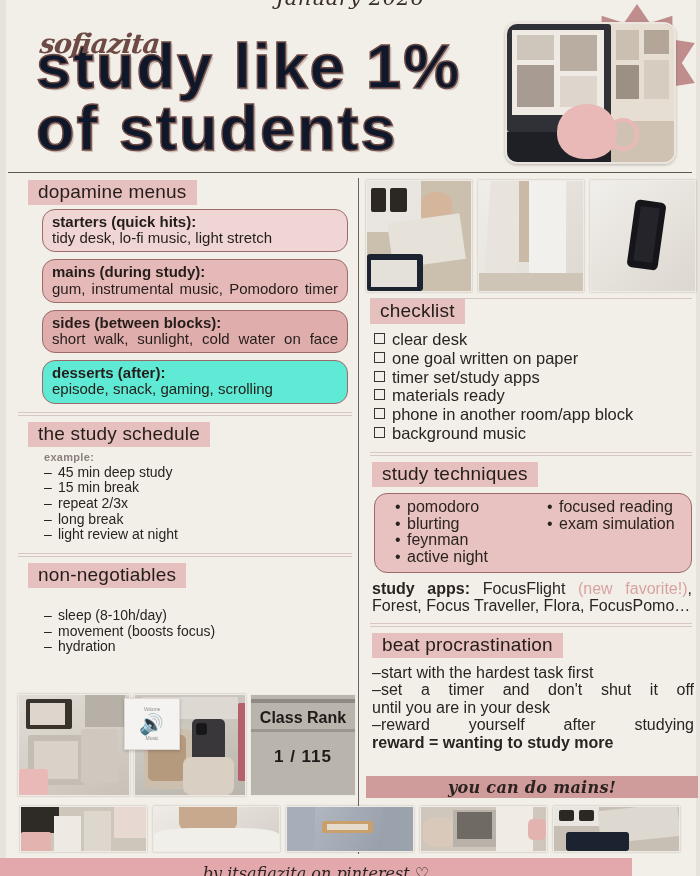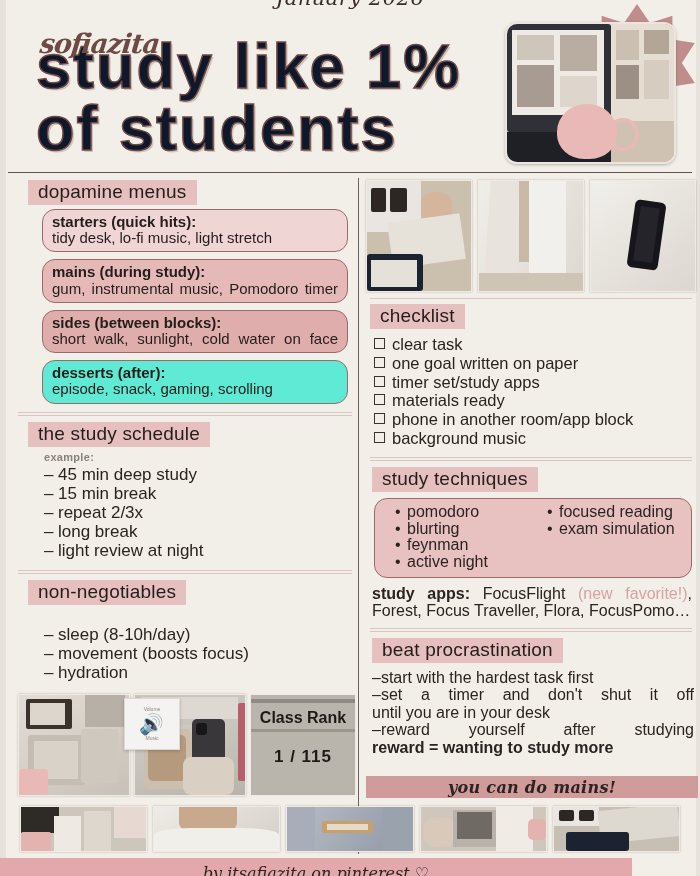--- a/index.html
+++ b/index.html
@@ -84,21 +84,21 @@
   }
   .dbox b{font-weight:bold;display:block;}
   .dbox span{display:block;}
   .d1{background:#f0d5d5;}
   .d2{background:#e6b9b9;}
   .d3{background:#e0adad;}
   .d4{background:#5eead4;}
   .just{text-align:justify;text-align-last:justify;}
 
   
-  .dashlist{margin:2px 0 0 30px;font-size:17px;line-height:1.12;}
+  .dashlist{margin:2px 0 0 30px;font-size:14px;line-height:1.12;}
   .dashlist li{list-style:none;white-space:nowrap;}
   .dashlist .dash{display:inline-block;width:14px;}
   ul{margin:0;padding:0;}
   .example{
     margin:0 0 1px 30px;font-size:11px;font-weight:bold;color:#8a7f7b;
     letter-spacing:.3px;
   }
 
   
   .checklist{margin:2px 0 0 8px;font-size:16.5px;line-height:1.14;}
@@ -307,23 +307,23 @@
         <div class="cframe" style="flex:1;">
           <div class="ph" style="background:linear-gradient(140deg,#f1efeb,#dcd7cf);">
             <i style="left:38%;top:18%;width:30%;height:62%;background:#16161a;border-radius:5px;transform:rotate(8deg);"></i>
             <i style="left:44%;top:24%;width:18%;height:50%;background:#24242a;transform:rotate(8deg);"></i>
           </div>
         </div>
       </div>
 
       <div class="hr-thin" style="margin-top:6px;"></div>
 
-      <div class="sec-h" style="margin-left:4px;margin-top:5px;">checklist</div>
+      <div class="sec-h" style="margin-left:4px;">checklist</div>
       <ul class="checklist">
-        <li><span class="cbox"></span><span>clear task</span></li>
+        <li><span class="cbox"></span><span>clear desk</span></li>
         <li><span class="cbox"></span><span>one goal written on paper</span></li>
         <li><span class="cbox"></span><span>timer set/study apps</span></li>
         <li><span class="cbox"></span><span>materials ready</span></li>
         <li><span class="cbox"></span><span>phone in another room/app block</span></li>
         <li><span class="cbox"></span><span>background music</span></li>
       </ul>
 
       <div class="hr-thin" style="margin-top:9px;"></div>
       <div class="hr-thin" style="margin-top:2px;"></div>
 

